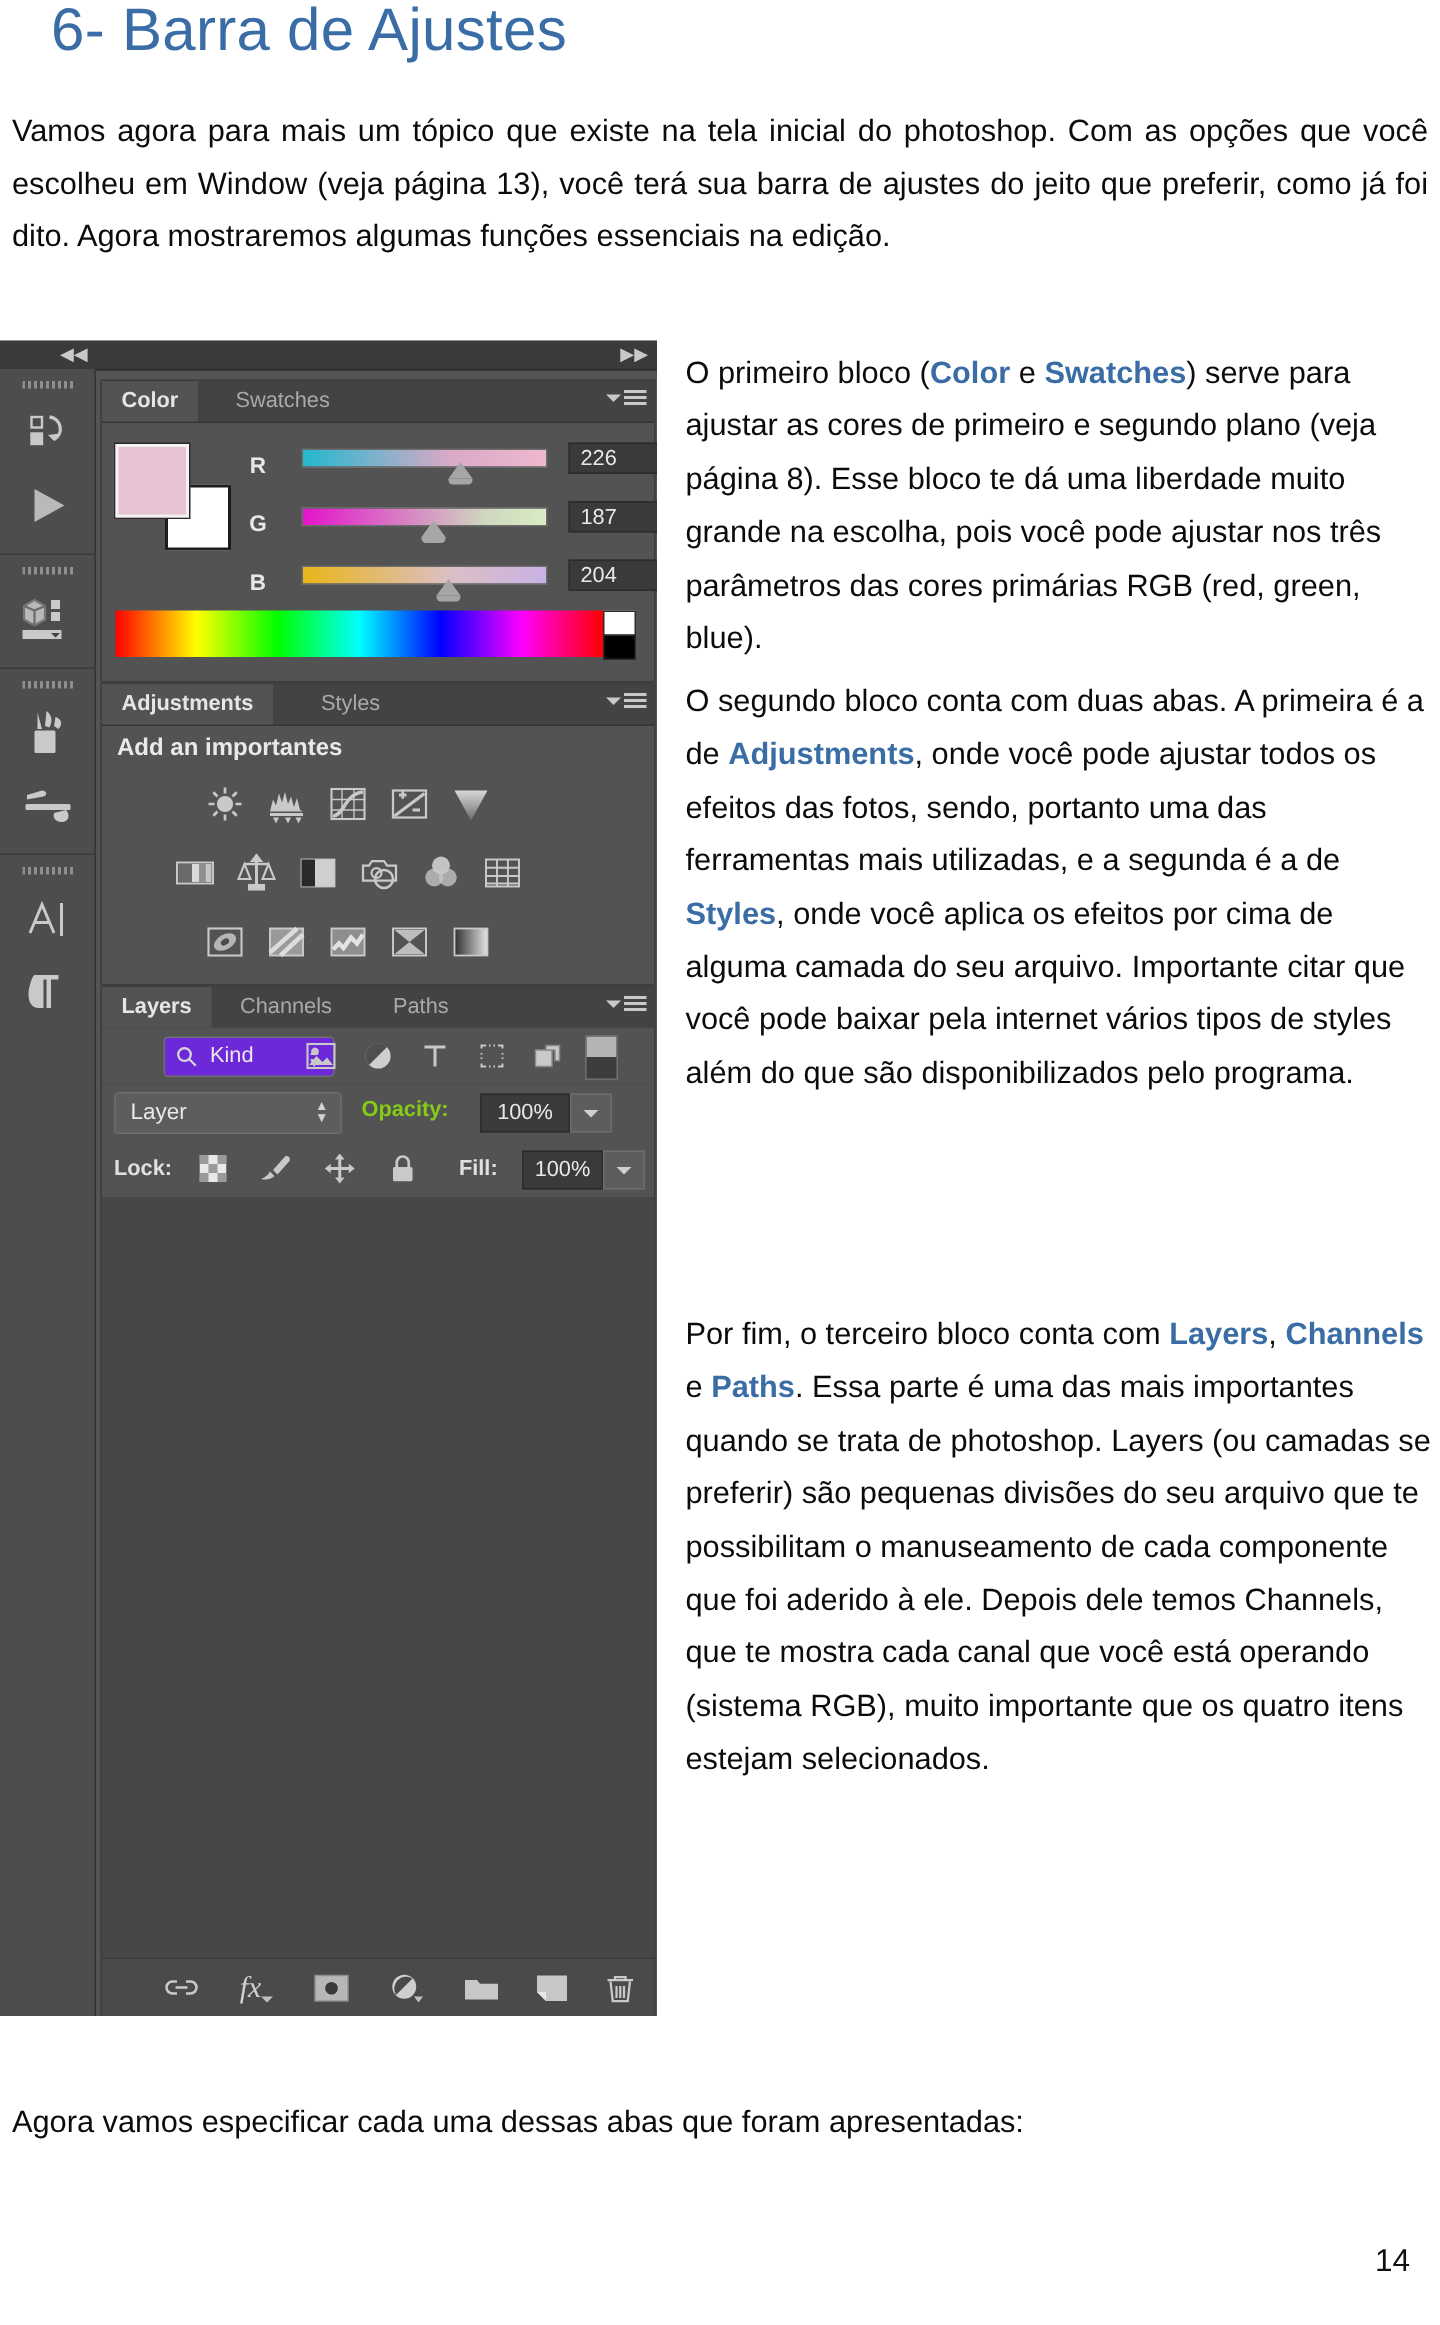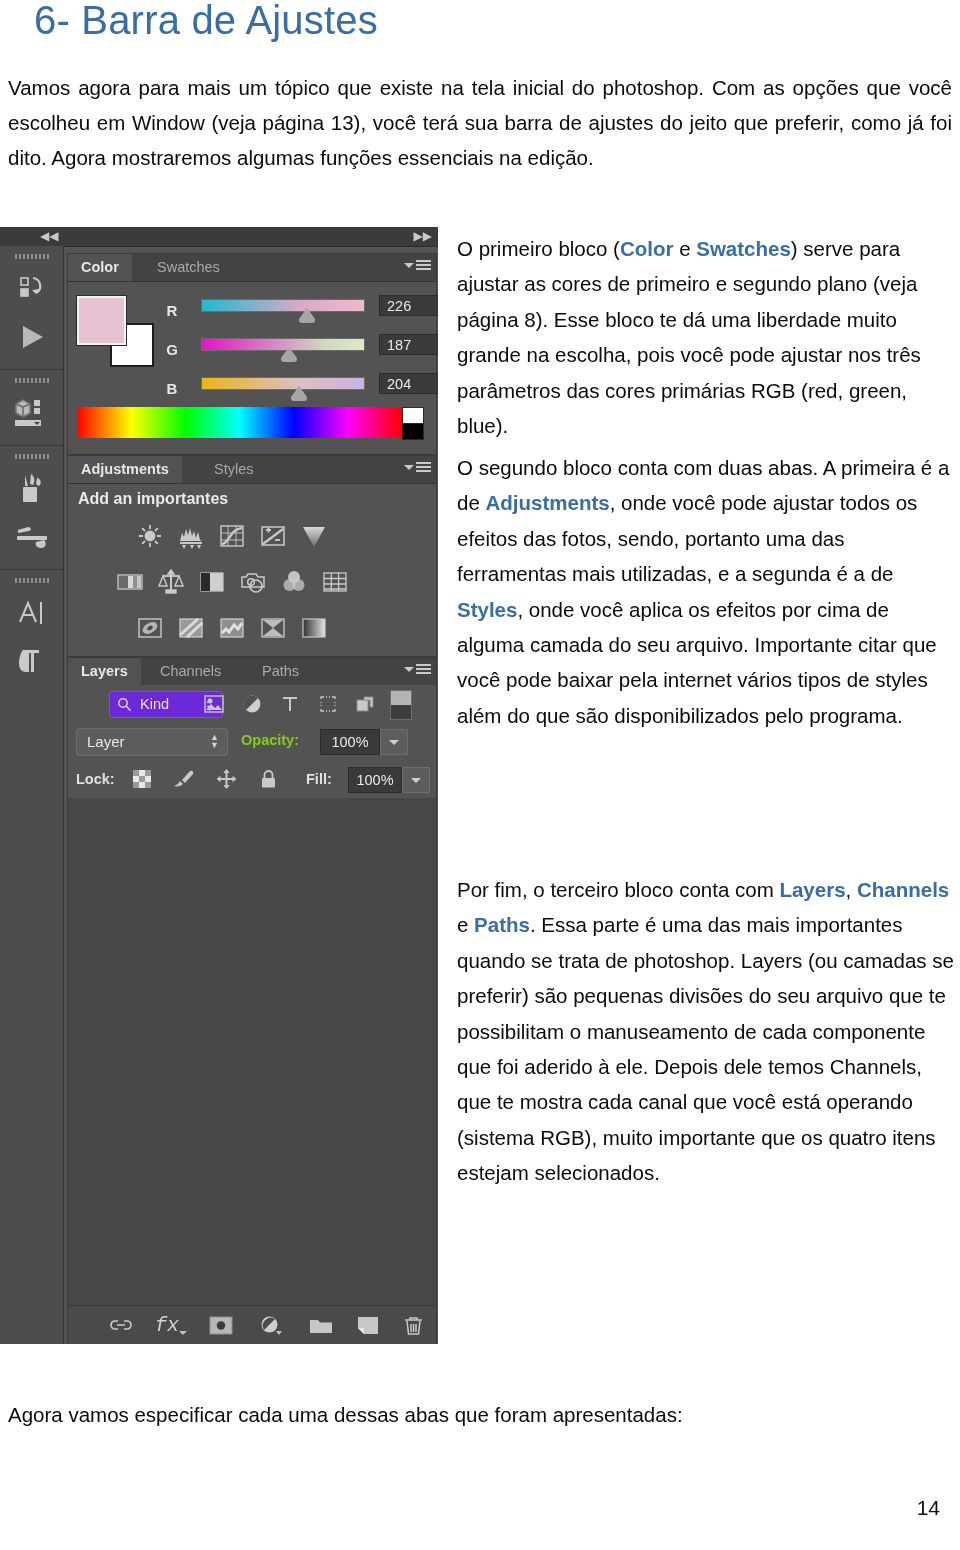--- a/index.html
+++ b/index.html
@@ -540,21 +540,21 @@
       <div id="layers-list">
       </div>
 
       <div id="layers-footer">
         <div class="foot-ico" id="foot-1">
           <svg width="24" height="16" viewBox="0 0 24 16" fill="none" stroke="#c9c9c9" stroke-width="1.7">
             <path d="M9 4 H6 a4 4 0 0 0 0 8 h3 M15 4 h3 a4 4 0 0 1 0 8 h-3 M8 8 h8"></path>
           </svg>
         </div>
         <div class="foot-ico" id="foot-2">
-          <span style="font-family:Liberation Mono, monospace;font-style:italic;font-size:20px;color:#d2d2d2;">fx</span>
+          <span style="font-family:Liberation Serif, serif;font-style:italic;font-size:20px;color:#d2d2d2;">fx</span>
           <span style="width:0;height:0;border-left:4px solid transparent;border-right:4px solid transparent;border-top:4px solid #c0c0c0;align-self:flex-end;margin-bottom:3px;"></span>
         </div>
         <div class="foot-ico" id="foot-3">
           <svg width="24" height="19" viewBox="0 0 24 19">
             <rect x="1" y="1" width="22" height="17" fill="#b7b7b7" stroke="#8f8f8f"></rect>
             <circle cx="12" cy="9.5" r="4.2" fill="#3a3a3a"></circle>
           </svg>
         </div>
         <div class="foot-ico" id="foot-4">
           <svg width="22" height="20" viewBox="0 0 22 20">

